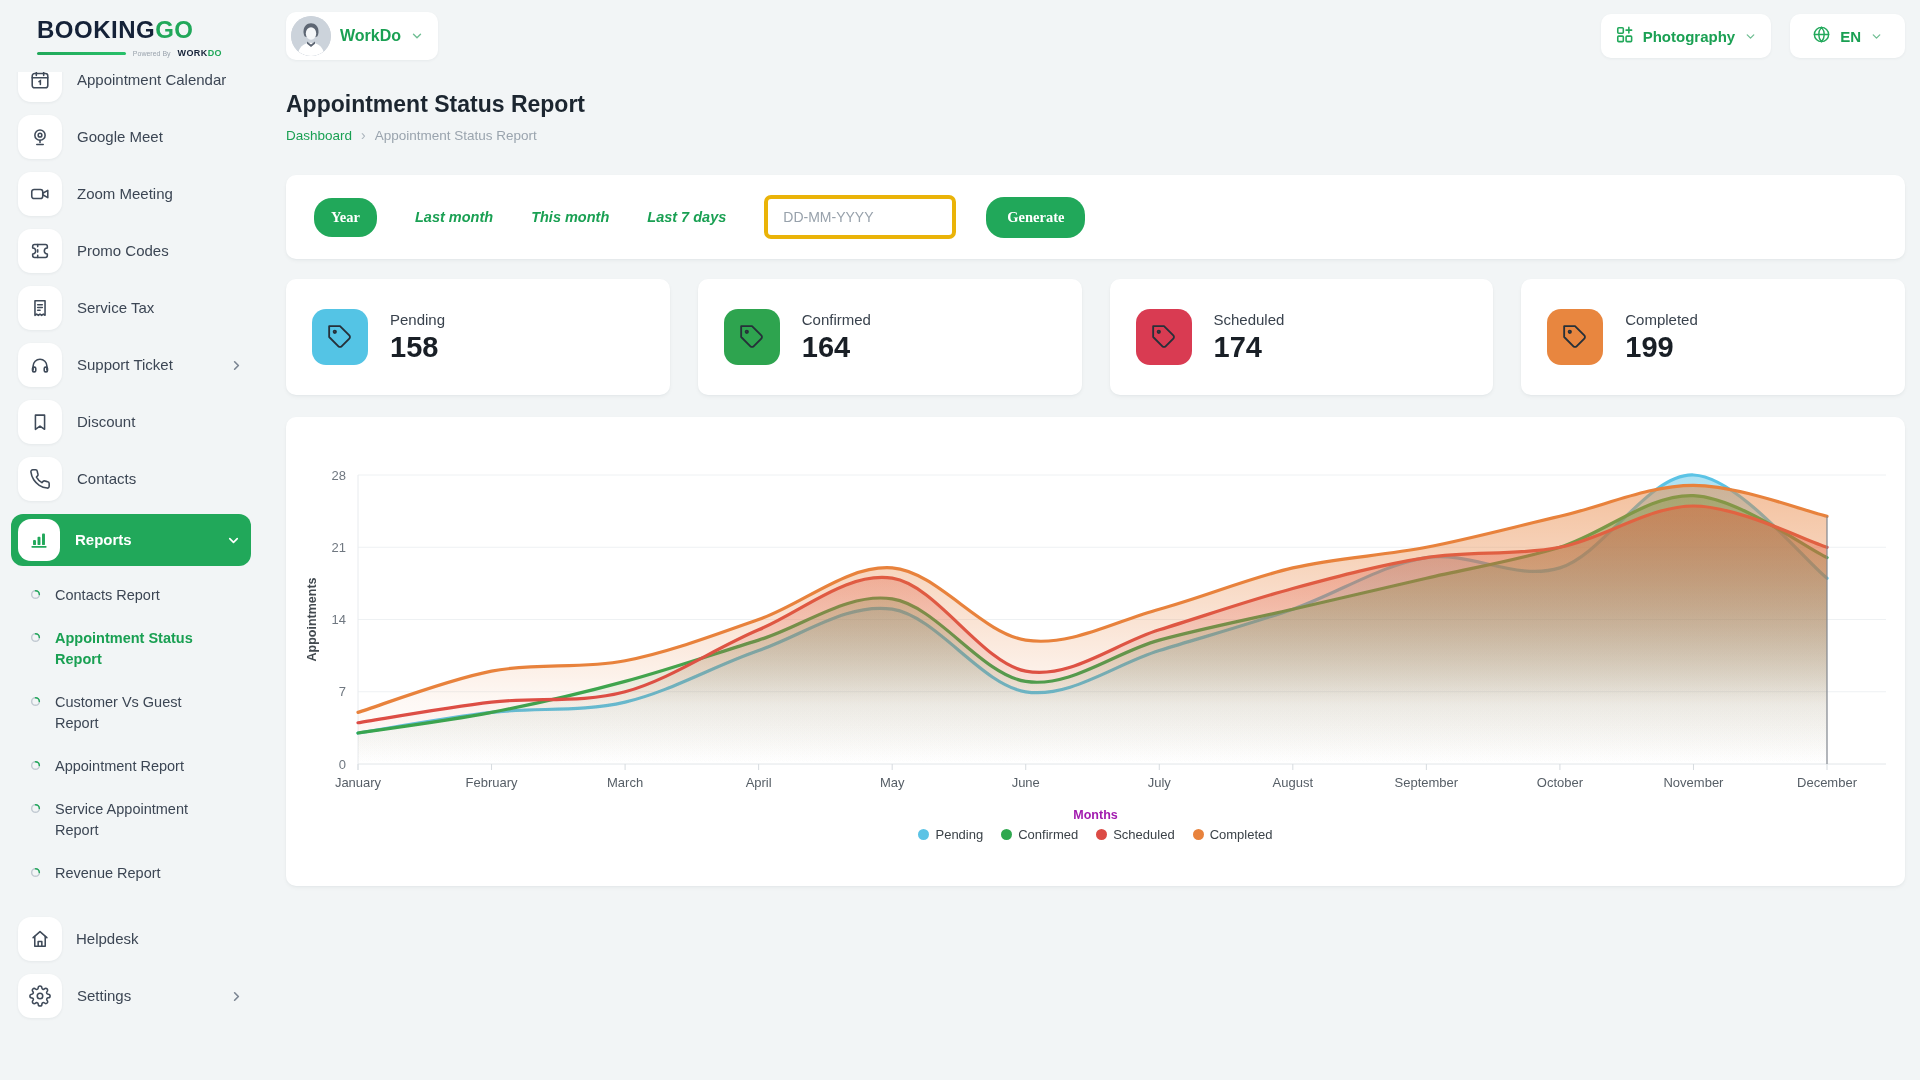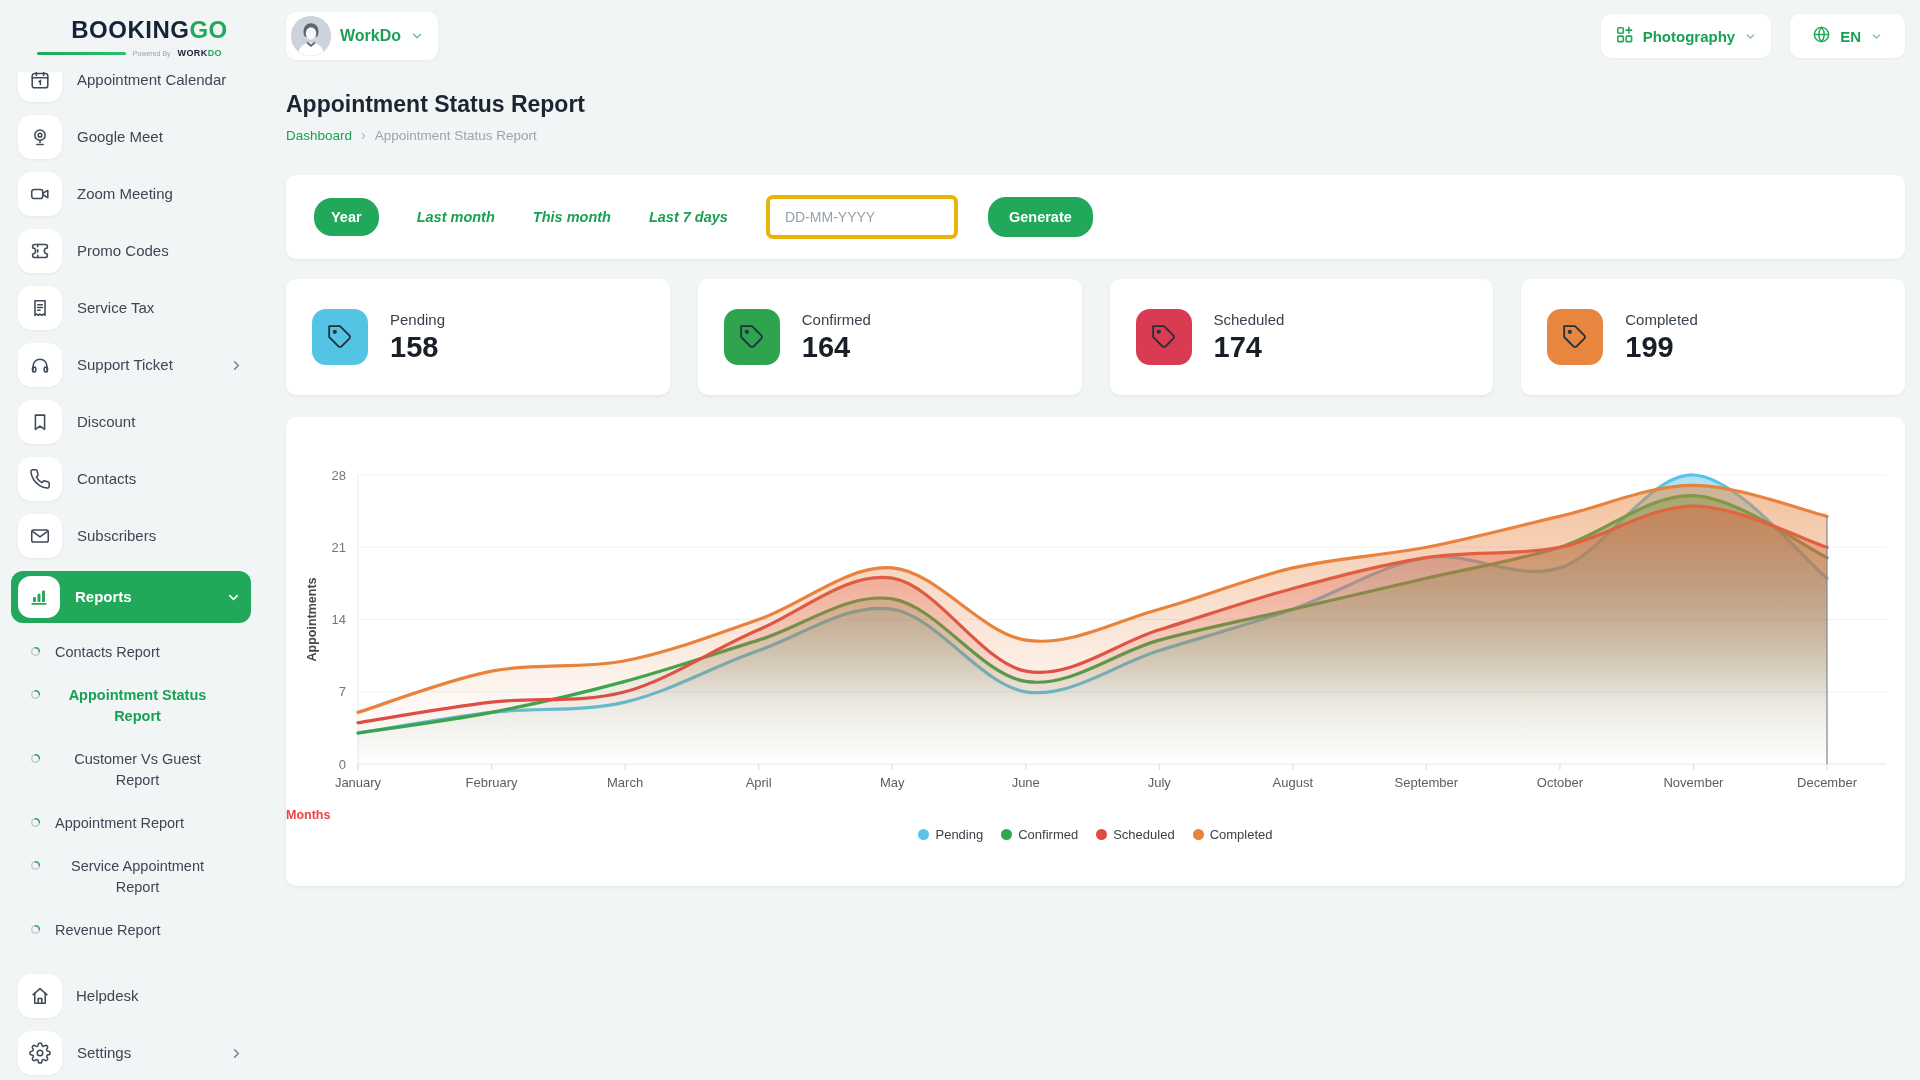--- a/index.html
+++ b/index.html
@@ -4,21 +4,21 @@
 <style>
   * { margin:0; padding:0; box-sizing:border-box; }
   html,body { width:1920px; height:1080px; overflow:hidden; }
   body {
     font-family:"Liberation Sans","DejaVu Sans",sans-serif;
     background:#f2f5f6; color:#2b3440;
   }
   :root { --green:#21a85a; --green-text:#1aa053; --dark:#1d2735; --muted:#98a2ad; }
 
   
-  .sidebar { position:fixed; left:0; top:0; width:262px; height:1080px; background:#f2f5f6; z-index:5;text-align:center;}
+  .sidebar { position:fixed; left:0; top:0; width:262px; height:1080px; background:#f2f5f6; z-index:5;}
   .logo-area { position:absolute; left:0; top:0; width:262px; height:72px; background:#f2f5f6; z-index:3; padding:16px 0 0 37px;}
   .logo-line1 { font-size:24px; font-weight:800; letter-spacing:.5px; color:#152238;}
   .logo-line1 .lg2 { color:var(--green); }
   .logo-sub { display:flex; align-items:center; gap:7px; margin-top:4px; width:185px;}
   .logo-rule { flex:1; height:3px; border-radius:2px; background:linear-gradient(90deg,#21a85a,#28c06a);}
   .logo-pb { font-size:7px; color:#9aa3ad; white-space:nowrap;}
   .logo-pbb { font-size:9px; font-weight:800; color:#152238; letter-spacing:.4px;}
   .logo-pbb .lg2 { color:var(--green); }
 
   .menu { position:absolute; left:18px; top:58px; width:226px; }
@@ -55,37 +55,37 @@
   .page-title { margin-top:31px; font-size:23px; font-weight:700; color:#1c2630; }
   .breadcrumb { margin-top:9px; font-size:13.5px; display:flex; align-items:center; gap:9px;}
   .breadcrumb .bc-link { color:var(--green-text); cursor:pointer; }
   .breadcrumb .bc-sep { color:#aab3bc; font-size:14px;}
   .breadcrumb .bc-current { color:#9aa4ae; }
 
   .card { background:#fff; border-radius:10px; box-shadow:0 2px 4px rgba(30,41,59,.04),0 1px 2px rgba(30,41,59,.03); }
 
   .filter-card { margin-top:32px; height:84px; display:flex; align-items:center; padding:0 28px; gap:38px;}
   .btn-green { background:var(--green); color:#fff; border:none; border-radius:18px; font-size:14.5px; font-weight:600;
-               padding:11px 17px; cursor:pointer; font-family:Liberation Sans, sans-serif;}
+               padding:11px 17px; cursor:pointer; font-family:Liberation Serif, serif;}
   .filter-link { color:var(--green-text); font-size:14.5px; font-weight:600; cursor:pointer;font-style:italic; }
   .date-input { width:192px; height:44px; border:4px solid #eab308; border-radius:7px; padding:0 15px;
                 font-size:14px; color:#495057; font-family:inherit; background:#fff;}
   .date-input::placeholder { color:#97a1ab; }
   .generate-btn { padding:12px 21px; margin-left:-8px;}
 
   .stats-row { margin-top:20px; display:flex; gap:28px; }
   .stat-card { flex:1; height:116px; display:flex; align-items:center; gap:22px; padding-left:26px;}
   .stat-icon { width:56px; height:56px; border-radius:14px; display:grid; place-items:center; color:#263039;}
   .stat-label { font-size:15px; color:#39424d; }
   .stat-value { font-size:29px; font-weight:700; color:#191f26; margin-top:3px;}
 
   .chart-card { margin-top:22px; height:469px; position:relative; }
   .chart-svg-wrap { position:absolute; inset:0; }
-  .chart-axis-title { position:absolute; top:391px; width:100%; text-align:left;
-                      font-size:12.5px; font-weight:700; color:#ef4444;}
+  .chart-axis-title { position:absolute; top:391px; width:100%; text-align:center;
+                      font-size:12.5px; font-weight:700; color:#a21caf;}
   .chart-legend { position:absolute; top:410px; width:100%; display:flex; justify-content:center; gap:18px;}
   .legend-item { display:flex; align-items:center; gap:6px; cursor:pointer; }
   .legend-dot { width:11px; height:11px; border-radius:50%; }
   .legend-label { font-size:13px; color:#3b4248; }
 </style>
 </head>
 <body>
 
 <aside class="sidebar">
   <div class="logo-area">
@@ -166,29 +166,20 @@
         </span>
         <span class="menu-label">Discount</span>
       </div>
       <div class="menu-item">
         <span class="icon-box">
           <svg width="22" height="22" viewBox="0 0 24 24" fill="none" stroke="currentColor" stroke-width="1.7" stroke-linecap="round">
             <path d="M22 16.92v3a2 2 0 0 1-2.18 2 19.79 19.79 0 0 1-8.63-3.07 19.5 19.5 0 0 1-6-6A19.79 19.79 0 0 1 2.08 4.18 2 2 0 0 1 4.06 2h3a2 2 0 0 1 2 1.72 12.84 12.84 0 0 0 .7 2.81 2 2 0 0 1-.45 2.11L8.09 9.91a16 16 0 0 0 6 6l1.27-1.27a2 2 0 0 1 2.11-.45 12.84 12.84 0 0 0 2.81.7A2 2 0 0 1 22 16.92z" stroke-linejoin="round"></path>
           </svg>
         </span>
         <span class="menu-label">Contacts</span>
-      </div>
-      <div class="menu-item">
-        <span class="icon-box">
-          <svg width="22" height="22" viewBox="0 0 24 24" fill="none" stroke="currentColor" stroke-width="1.7" stroke-linecap="round">
-            <rect x="3" y="5.5" width="18" height="13" rx="2"></rect>
-            <path d="M4.2 7.2l7.8 5.8 7.8-5.8" stroke-linejoin="round"></path>
-          </svg>
-        </span>
-        <span class="menu-label">Subscribers</span>
       </div>
       <div class="menu-item active">
         <span class="icon-box">
           <svg width="22" height="22" viewBox="0 0 24 24" fill="none" stroke="currentColor" stroke-width="1.7" stroke-linecap="round">
             <path d="M4.5 19.5h15"></path>
             <rect x="5.5" y="12" width="3.2" height="5.5" rx="1" fill="currentColor" stroke="none"></rect>
             <rect x="10.4" y="8.5" width="3.2" height="9" rx="1" fill="currentColor" stroke="none"></rect>
             <rect x="15.3" y="5" width="3.2" height="12.5" rx="1" fill="currentColor" stroke="none"></rect>
           </svg>
         </span>

